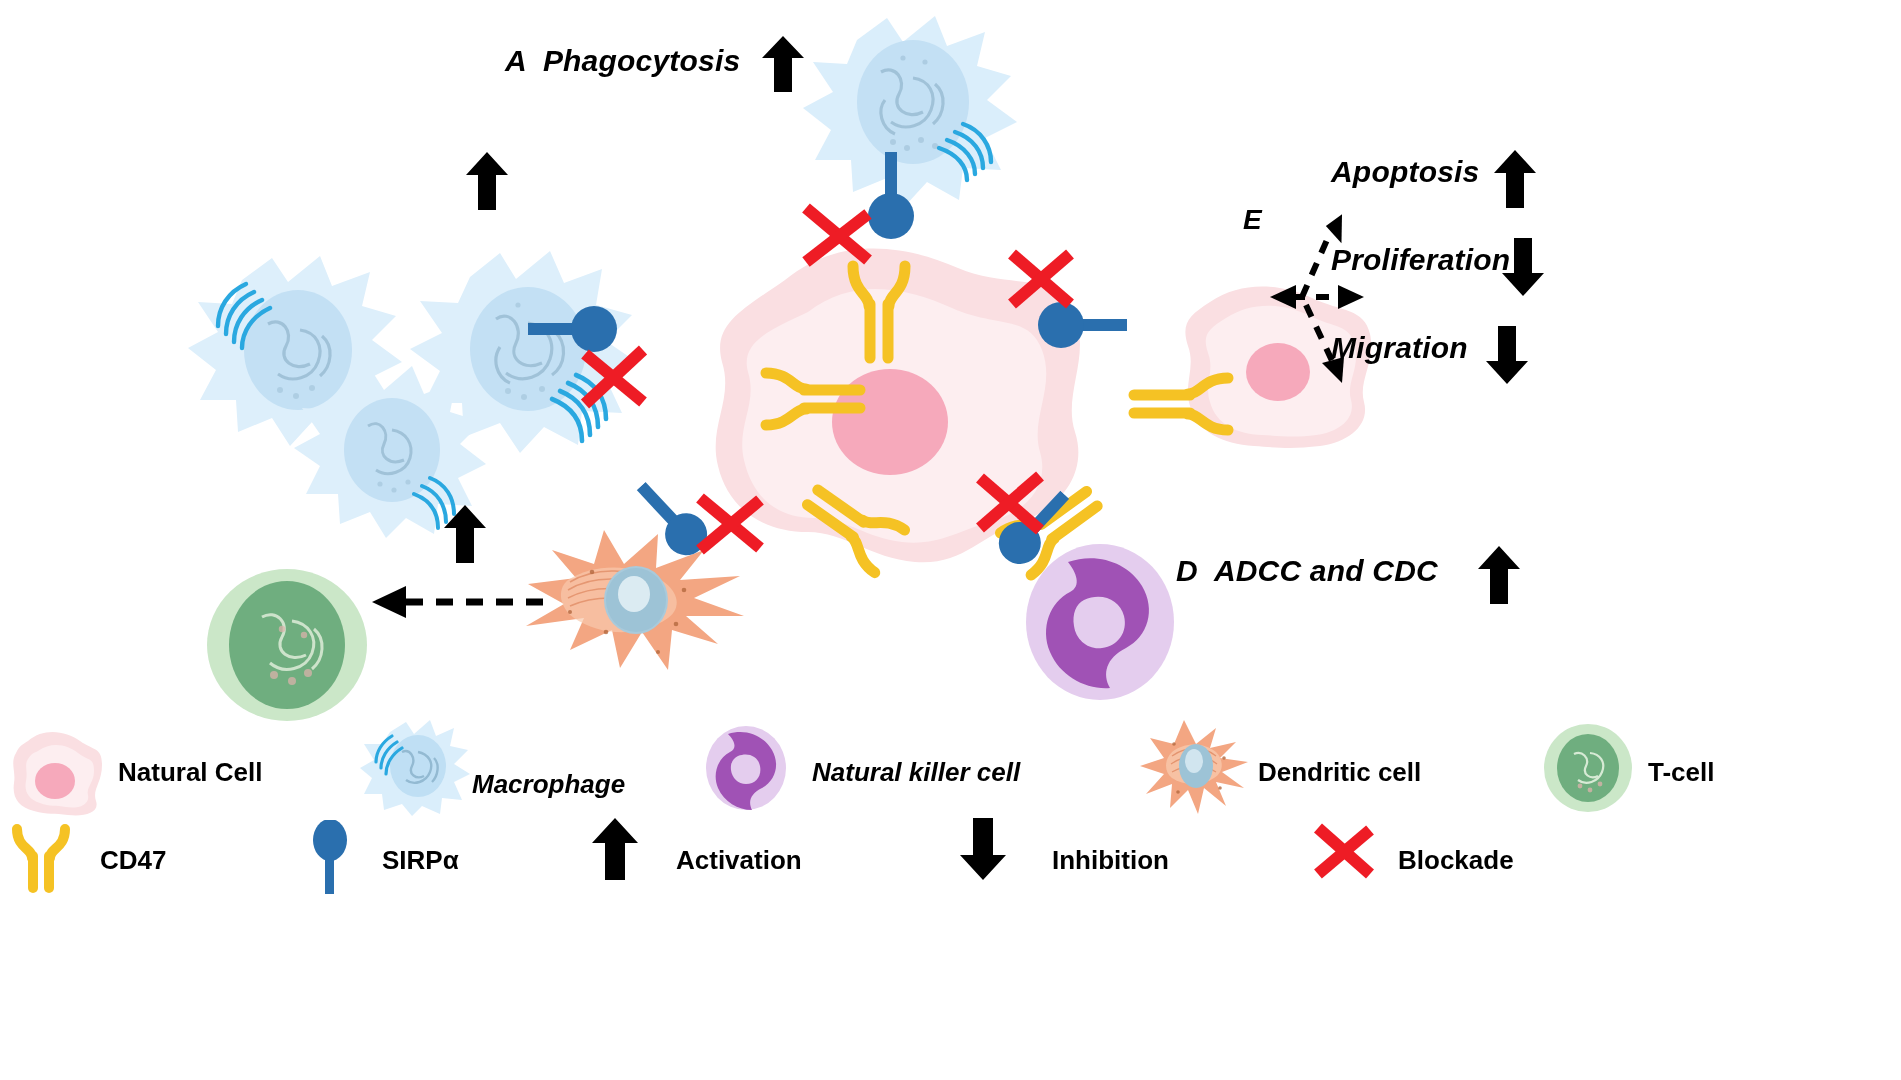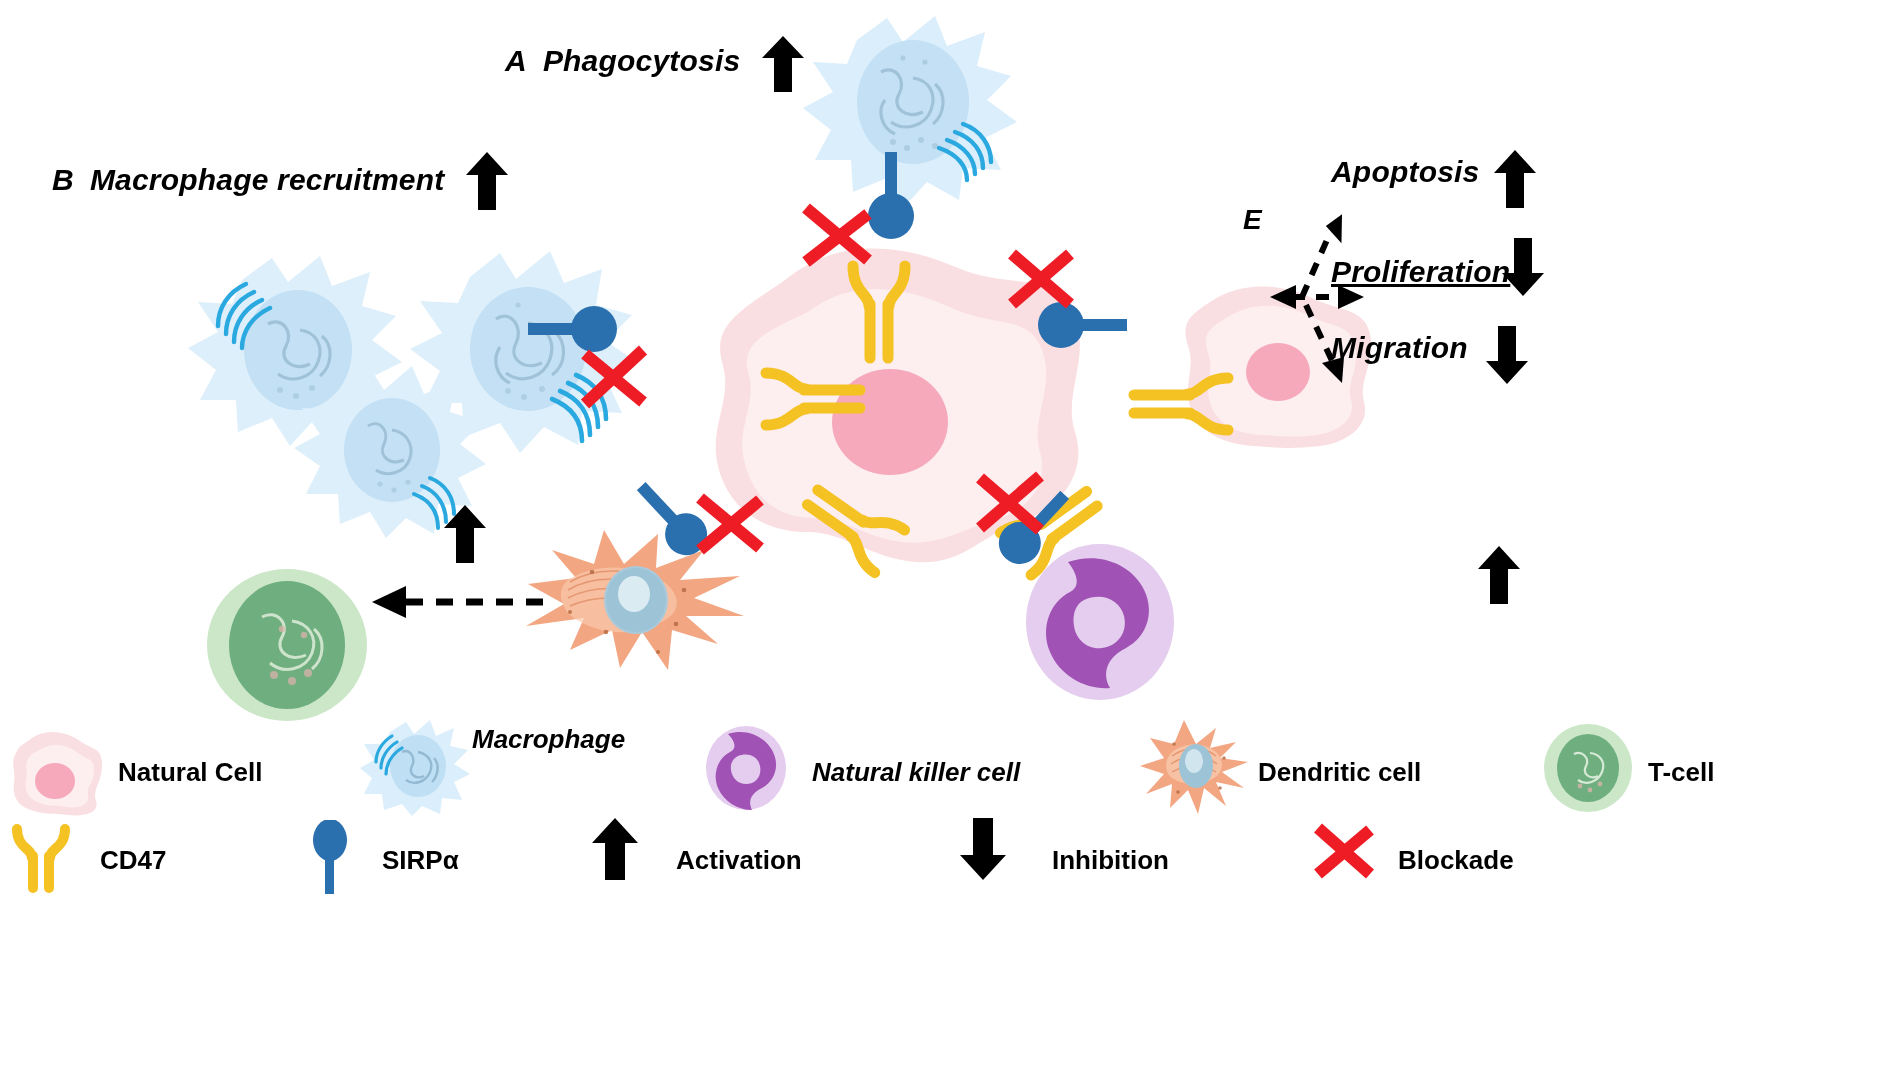--- a/index.html
+++ b/index.html
@@ -17,21 +17,21 @@
     font-family:"Liberation Sans","DejaVu Sans",sans-serif;
     letter-spacing:.2px;
   }
   .lbl .sec{margin-right:16px;}
   .lbl-A{left:505px;top:44px;font-size:30px;}
   .lbl-B{left:52px;top:163px;font-size:30px;}
   .lbl-C{left:88px;top:513px;font-size:30px;}
   .lbl-D{left:1176px;top:554px;font-size:30px;}
   .lbl-E{left:1243px;top:204px;font-size:28px;}
   .lbl-apop{left:1331px;top:155px;font-size:30px;}
-  .lbl-prolif{left:1331px;top:255px;font-size:30px;text-decoration:underline;}
+  .lbl-prolif{left:1331px;top:243px;font-size:30px;}
   .lbl-migr{left:1331px;top:331px;font-size:30px;}
 
   
   .leg-txt{position:absolute;white-space:nowrap;color:#000;font-weight:bold;
            font-family:"Liberation Sans","DejaVu Sans",sans-serif;font-size:26px;}
   .leg-txt.it{font-style:italic;}
 
   
   .arrow{position:absolute;}
   .arrow svg{display:block;}
@@ -440,25 +440,25 @@
         <path d="M36 22 L176 22"></path>
       </g>
       <path d="M2 22 L36 6 L36 38 Z" fill="#000"></path>
     </svg>
   </div>
 
   <div class="lbl lbl-A">
     <span class="sec">A</span><span>Phagocytosis</span>
   </div>
 
-  <div class="lbl lbl-B">
-    <span class="sec">B</span><span>Macrophage recruitment</span>
-  </div>
-
-
+
+
+  <div class="lbl lbl-D">
+    <span class="sec">D</span><span>ADCC and CDC</span>
+  </div>
 
   <div class="lbl lbl-E">E</div>
 
   <div class="lbl lbl-apop">Apoptosis</div>
   <div class="lbl lbl-prolif">Proliferation</div>
   <div class="lbl lbl-migr">Migration</div>
 
   <div class="cell" style="left:8px;top:725px;">
     <svg width="96" height="92" viewBox="0 0 96 92">
       <path d="M20 16 C36 2 58 6 72 16 C86 26 94 22 94 40 C94 58 84 64 88 76
@@ -483,21 +483,21 @@
         <path d="M46 62 C54 68 66 64 70 54 C74 44 68 36 58 34"></path>
         <path d="M74 40 C80 46 78 58 72 64"></path>
       </g>
       <g stroke="#2aa8e0" stroke-width="3.2" fill="none" stroke-linecap="round">
         <path d="M32 18 C22 24 16 34 16 44"></path>
         <path d="M37 24 C27 30 21 40 21 50"></path>
         <path d="M42 30 C32 36 26 46 26 56"></path>
       </g>
     </svg>
   </div>
-  <div class="leg-txt it" style="left:472px;top:724px;">Macrophage</div>
+  <div class="leg-txt it" style="left:472px;top:769px;">Macrophage</div>
 
   <div class="cell" style="left:700px;top:724px;">
     <svg width="92" height="88" viewBox="0 0 92 88">
       <ellipse cx="46" cy="44" rx="40" ry="42" fill="#e4cdee"></ellipse>
       <path d="M28 10 C46 4 64 12 72 26 C80 40 76 56 62 64 C50 70 48 78 52 86
                C38 86 24 78 18 64 C12 50 18 34 30 28 C38 24 34 16 28 10 Z" fill="#a052b5"></path>
       <path d="M38 32 C48 28 58 32 60 42 C62 52 56 60 46 60 C38 60 32 54 31 46
                C30 38 34 34 38 32 Z" fill="#e4cdee"></path>
     </svg>
   </div>

